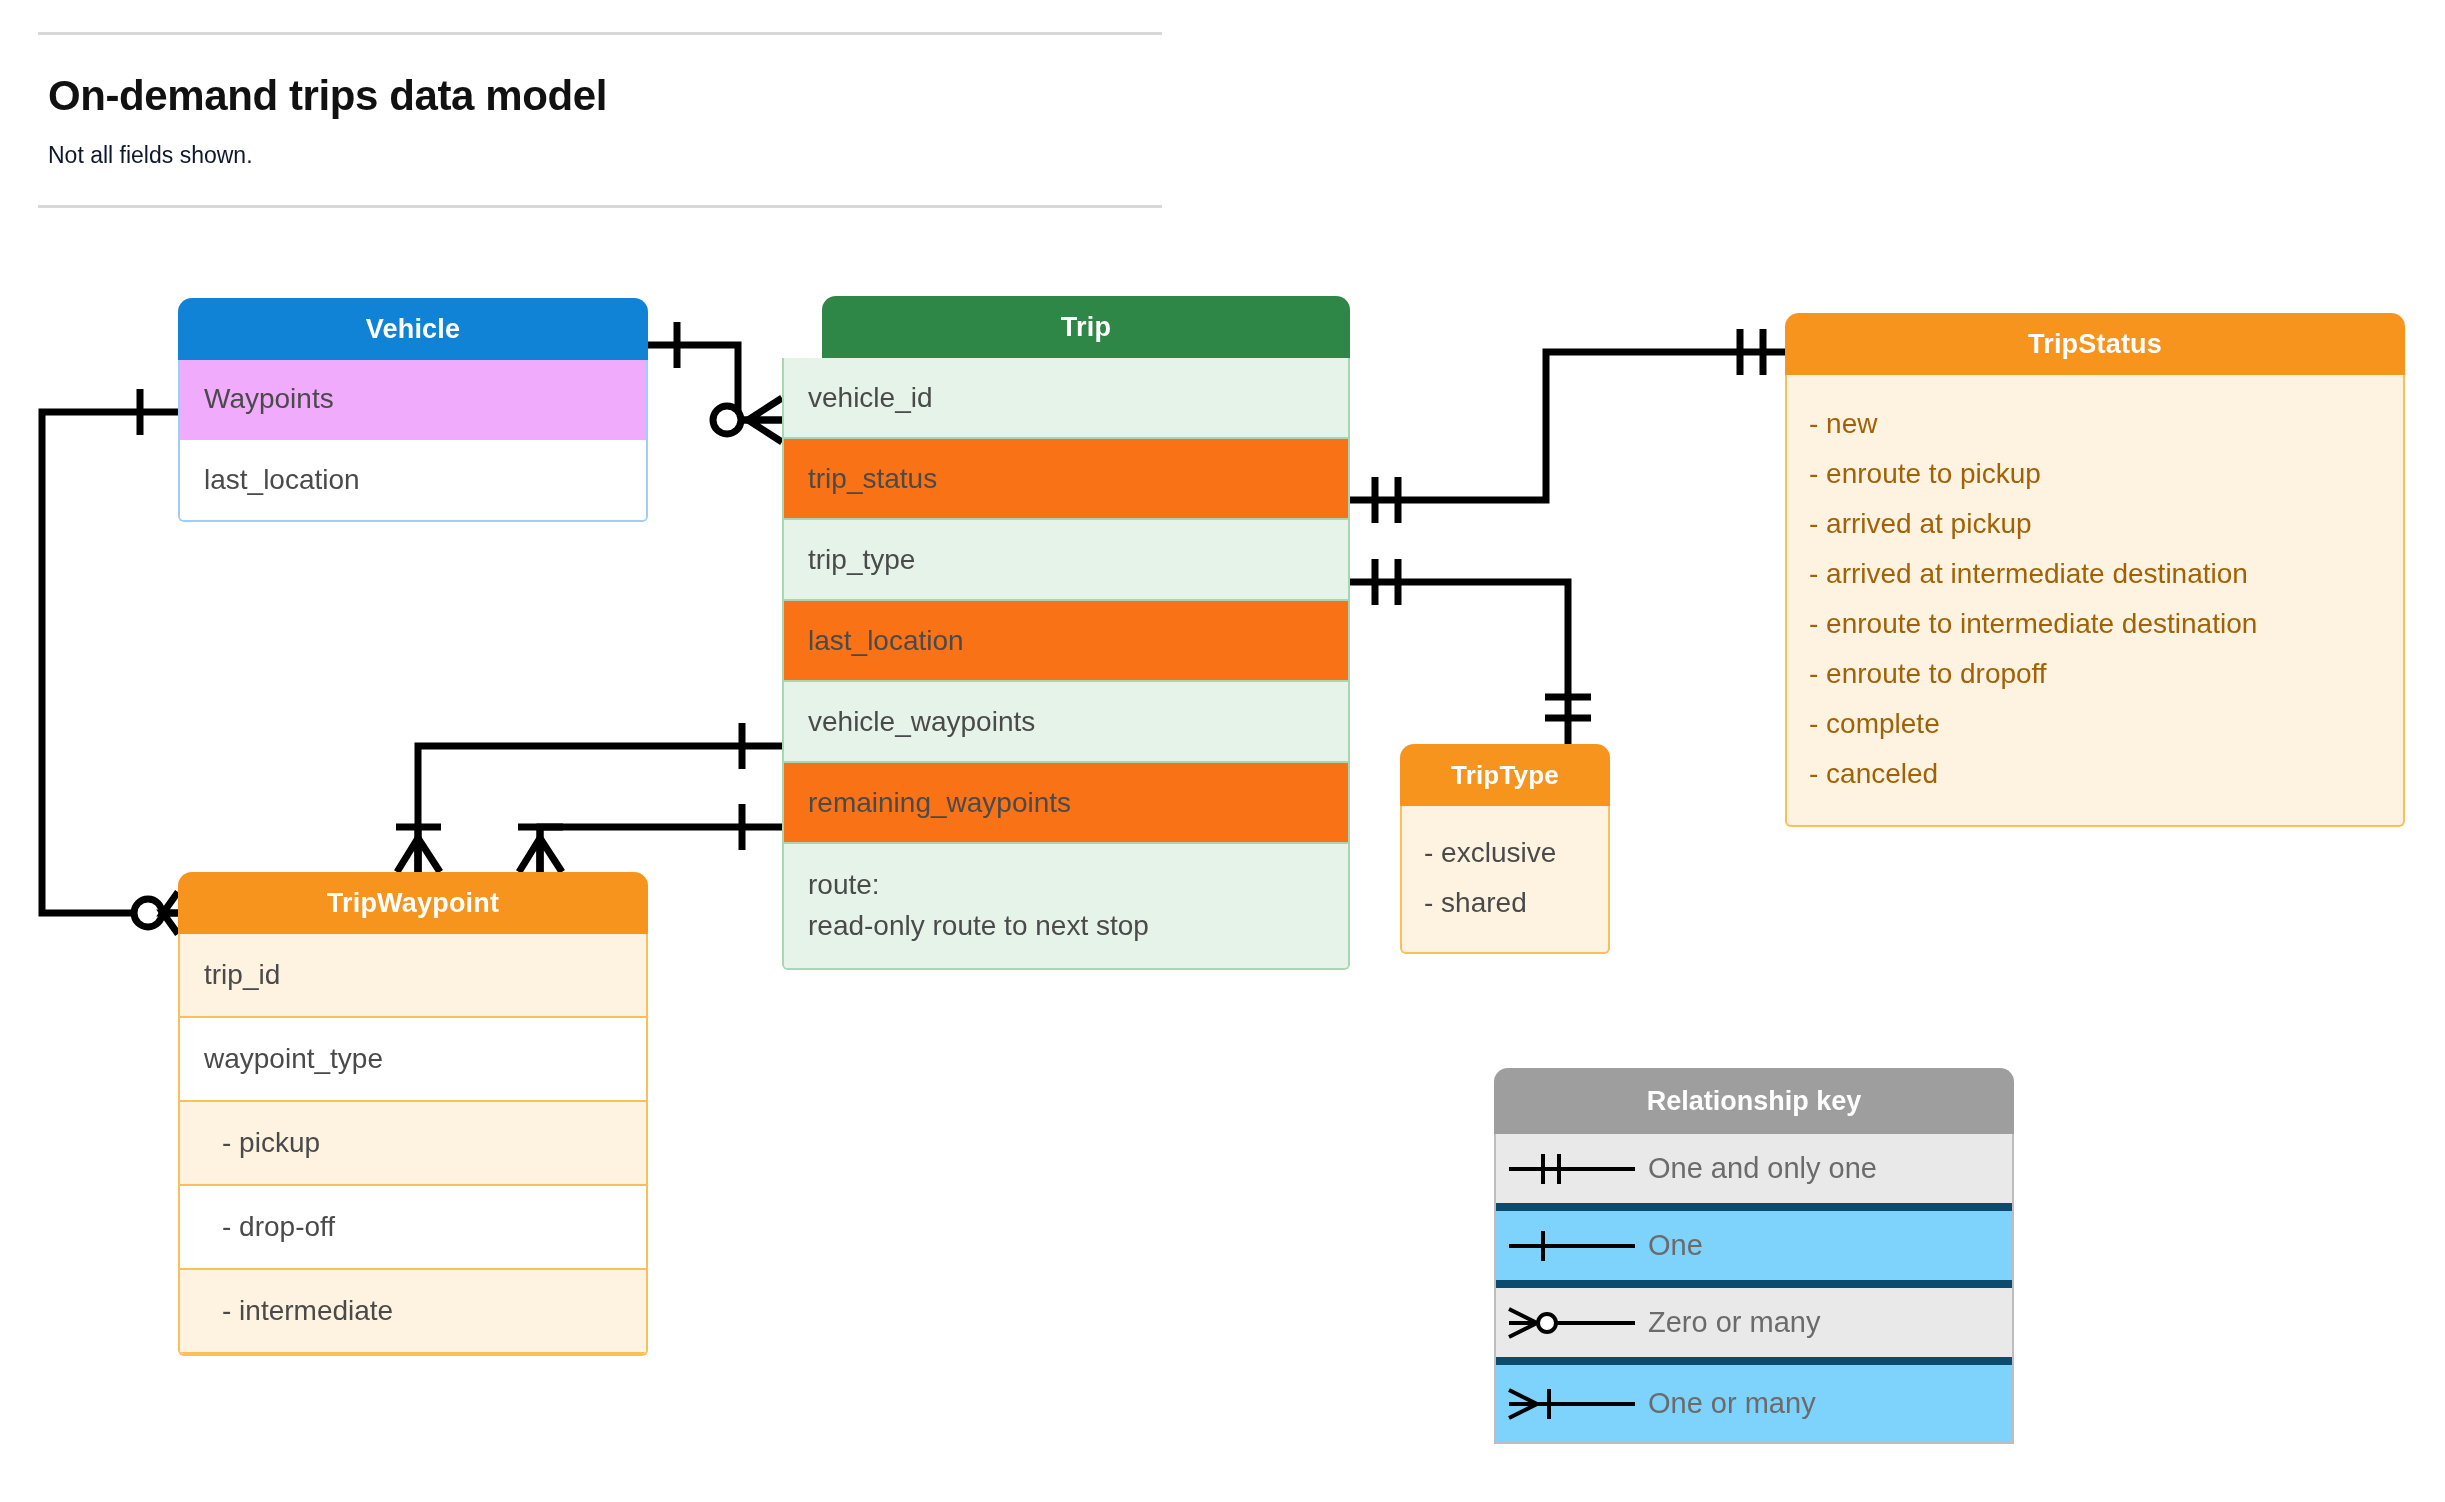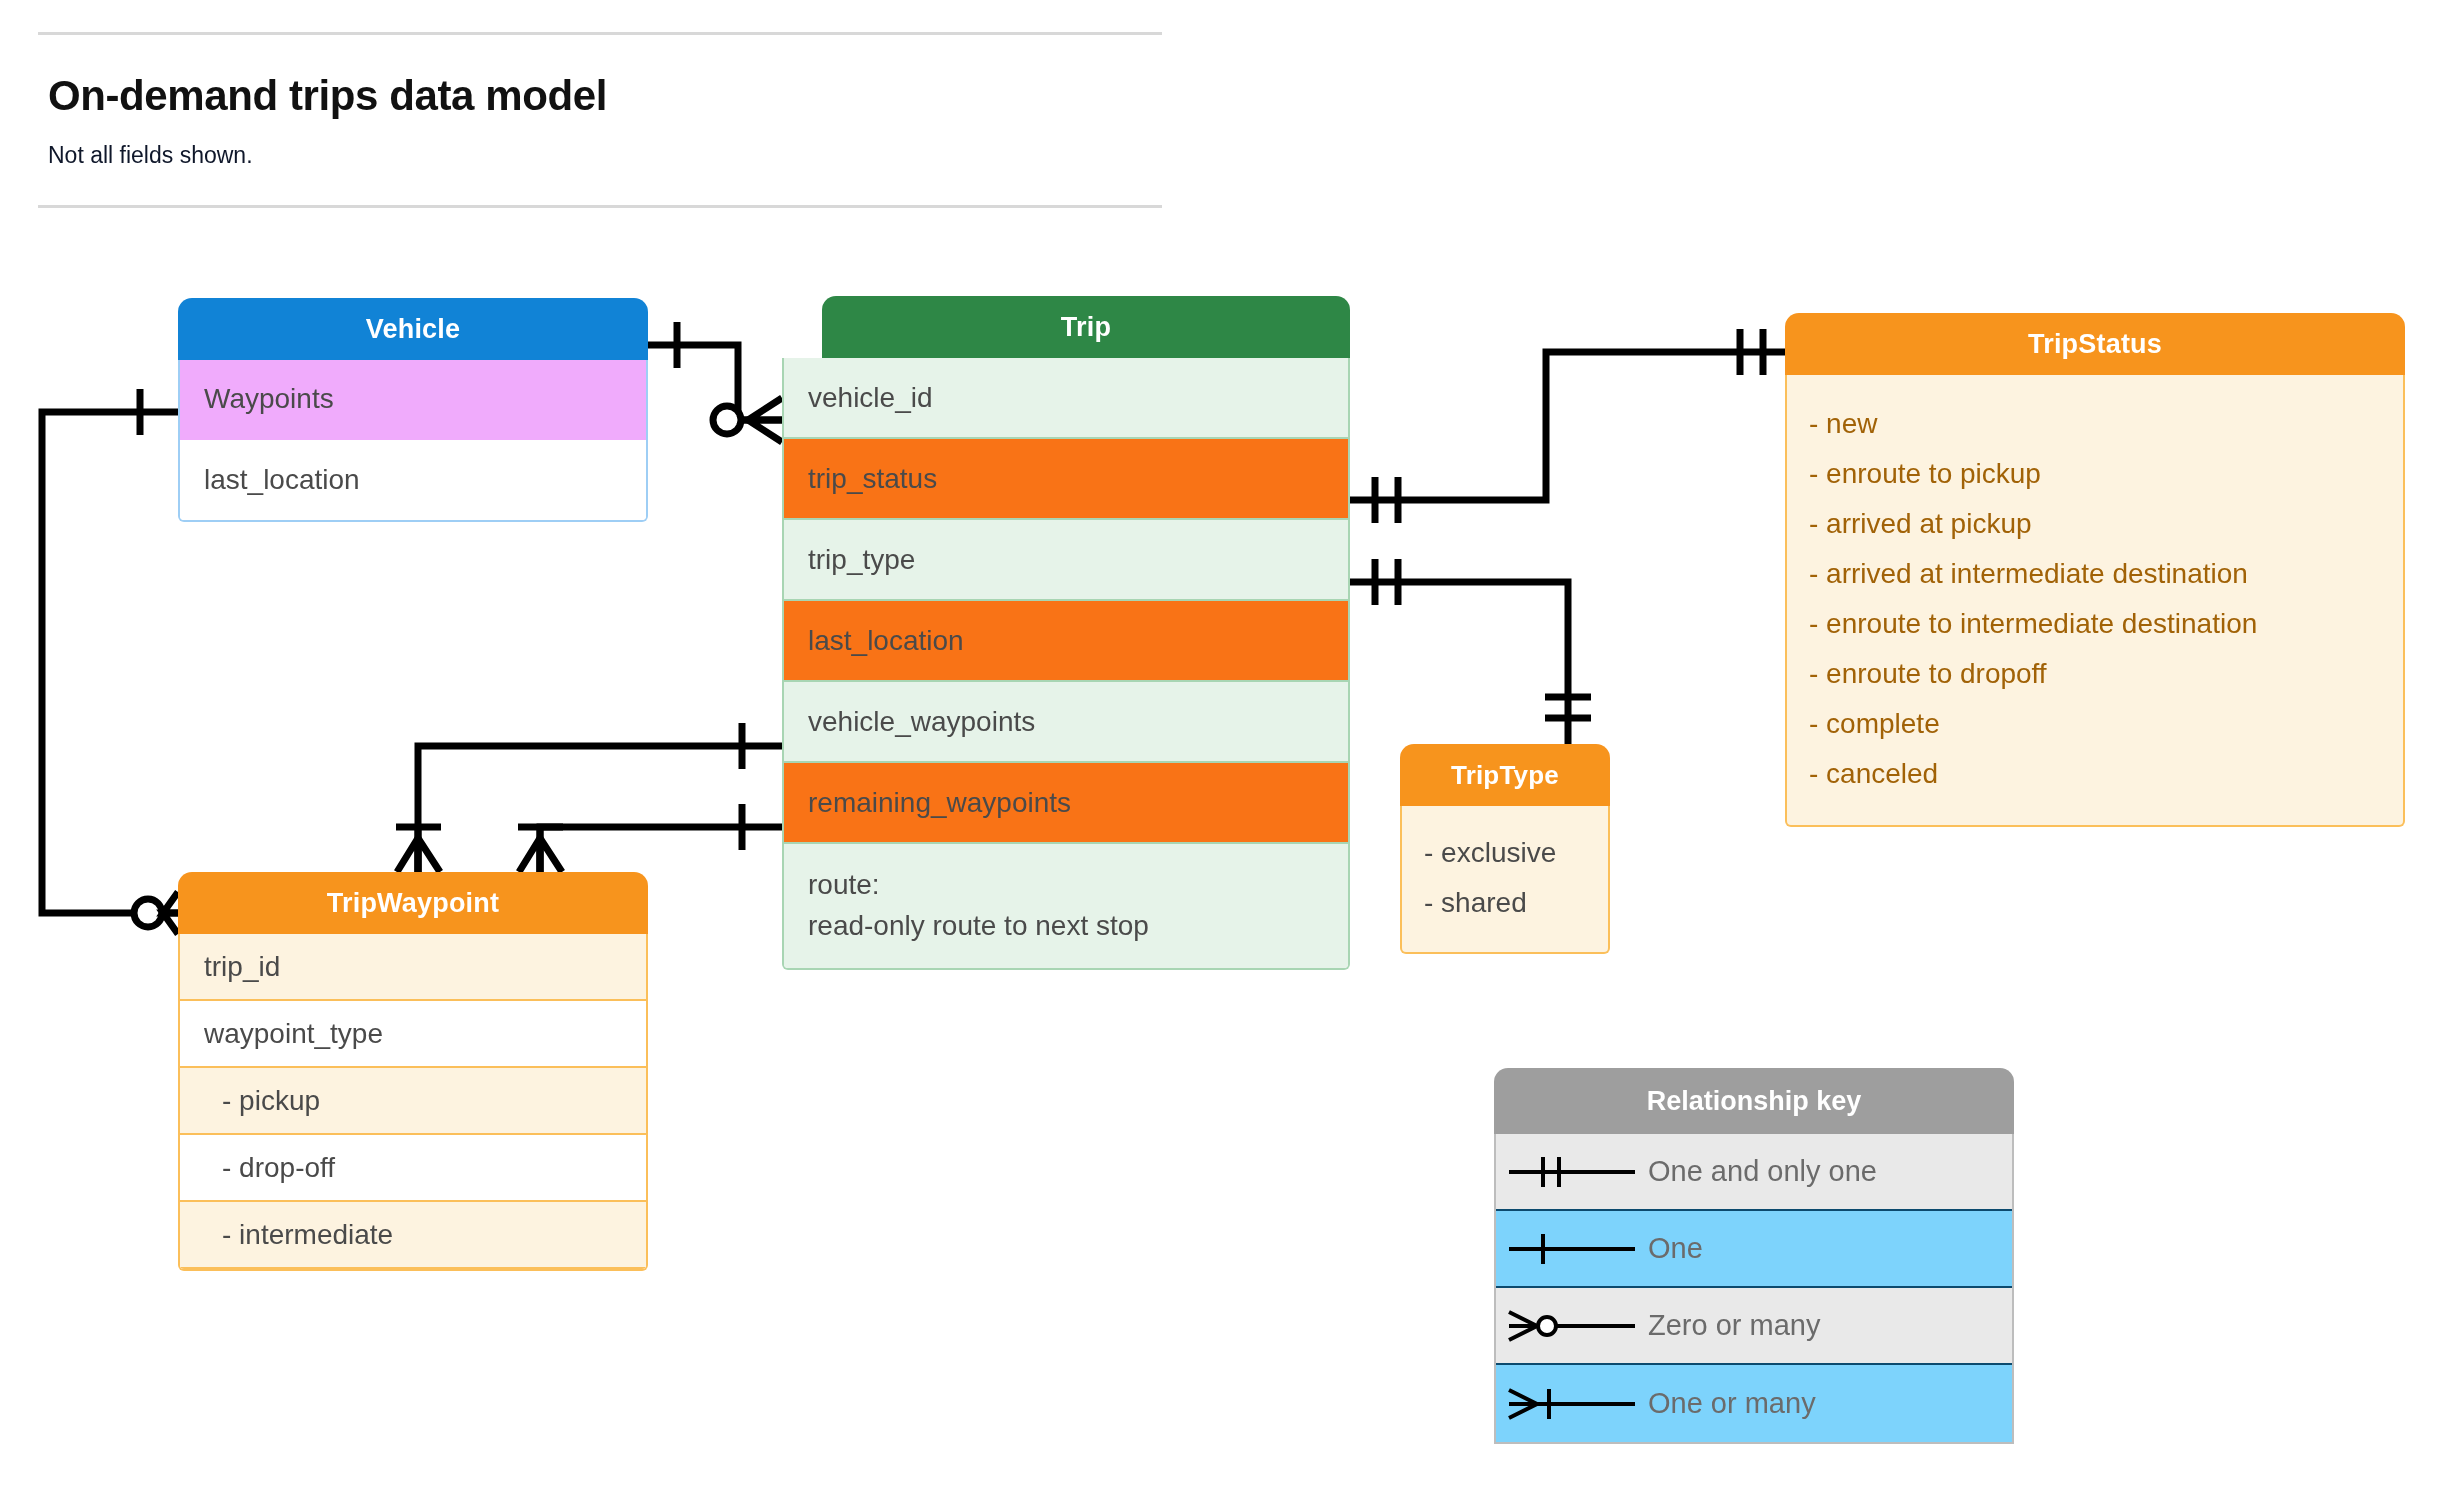--- a/index.html
+++ b/index.html
@@ -154,21 +154,21 @@
     color: #4a4a4a;
     padding: 0 0 0 22px;
     line-height: 50px;
     white-space: nowrap;
   }
 
   
   #ent-tripwaypoint { left: 178px; top: 872px; width: 470px; }
   #ent-tripwaypoint .hdr { background: #F7941D; }
   #ent-tripwaypoint .body { border: 2px solid #fbbf5a; border-top: none; }
-  #ent-tripwaypoint .row { height: 67px; border-bottom: 2px solid #fbbf5a; }
+  #ent-tripwaypoint .row { height: 84px; border-bottom: 2px solid #fbbf5a; }
   #ent-tripwaypoint .row.alt { background: #fdf3e0; }
   #ent-tripwaypoint .row.plain { background: #ffffff; }
   #ent-tripwaypoint .row.indent { padding-left: 42px; }
 
   
   #legend {
     position: absolute;
     left: 1494px;
     top: 1068px;
     width: 520px;
@@ -180,21 +180,21 @@
     border-top-left-radius: 14px;
     border-top-right-radius: 14px;
     display: flex; align-items: center; justify-content: center;
     color: #ffffff; font-size: 27px; font-weight: bold;
   }
   #legend .body { border: 2px solid #bdbdbd; border-top: none; }
   .legend-row {
     display: flex;
     align-items: center;
     height: 77px;
-    border-bottom: 2px solid #0c4a6e;
+    border-bottom: 8px solid #0c4a6e;
   }
   .legend-row:last-child { border-bottom: none; }
   .legend-row.shade { background: #e9e9e9; }
   .legend-row.plain { background: #7dd3fc; }
   .legend-sym {
     width: 152px;
     flex: 0 0 152px;
     display: flex; align-items: center; justify-content: center;
   }
   .legend-label {

